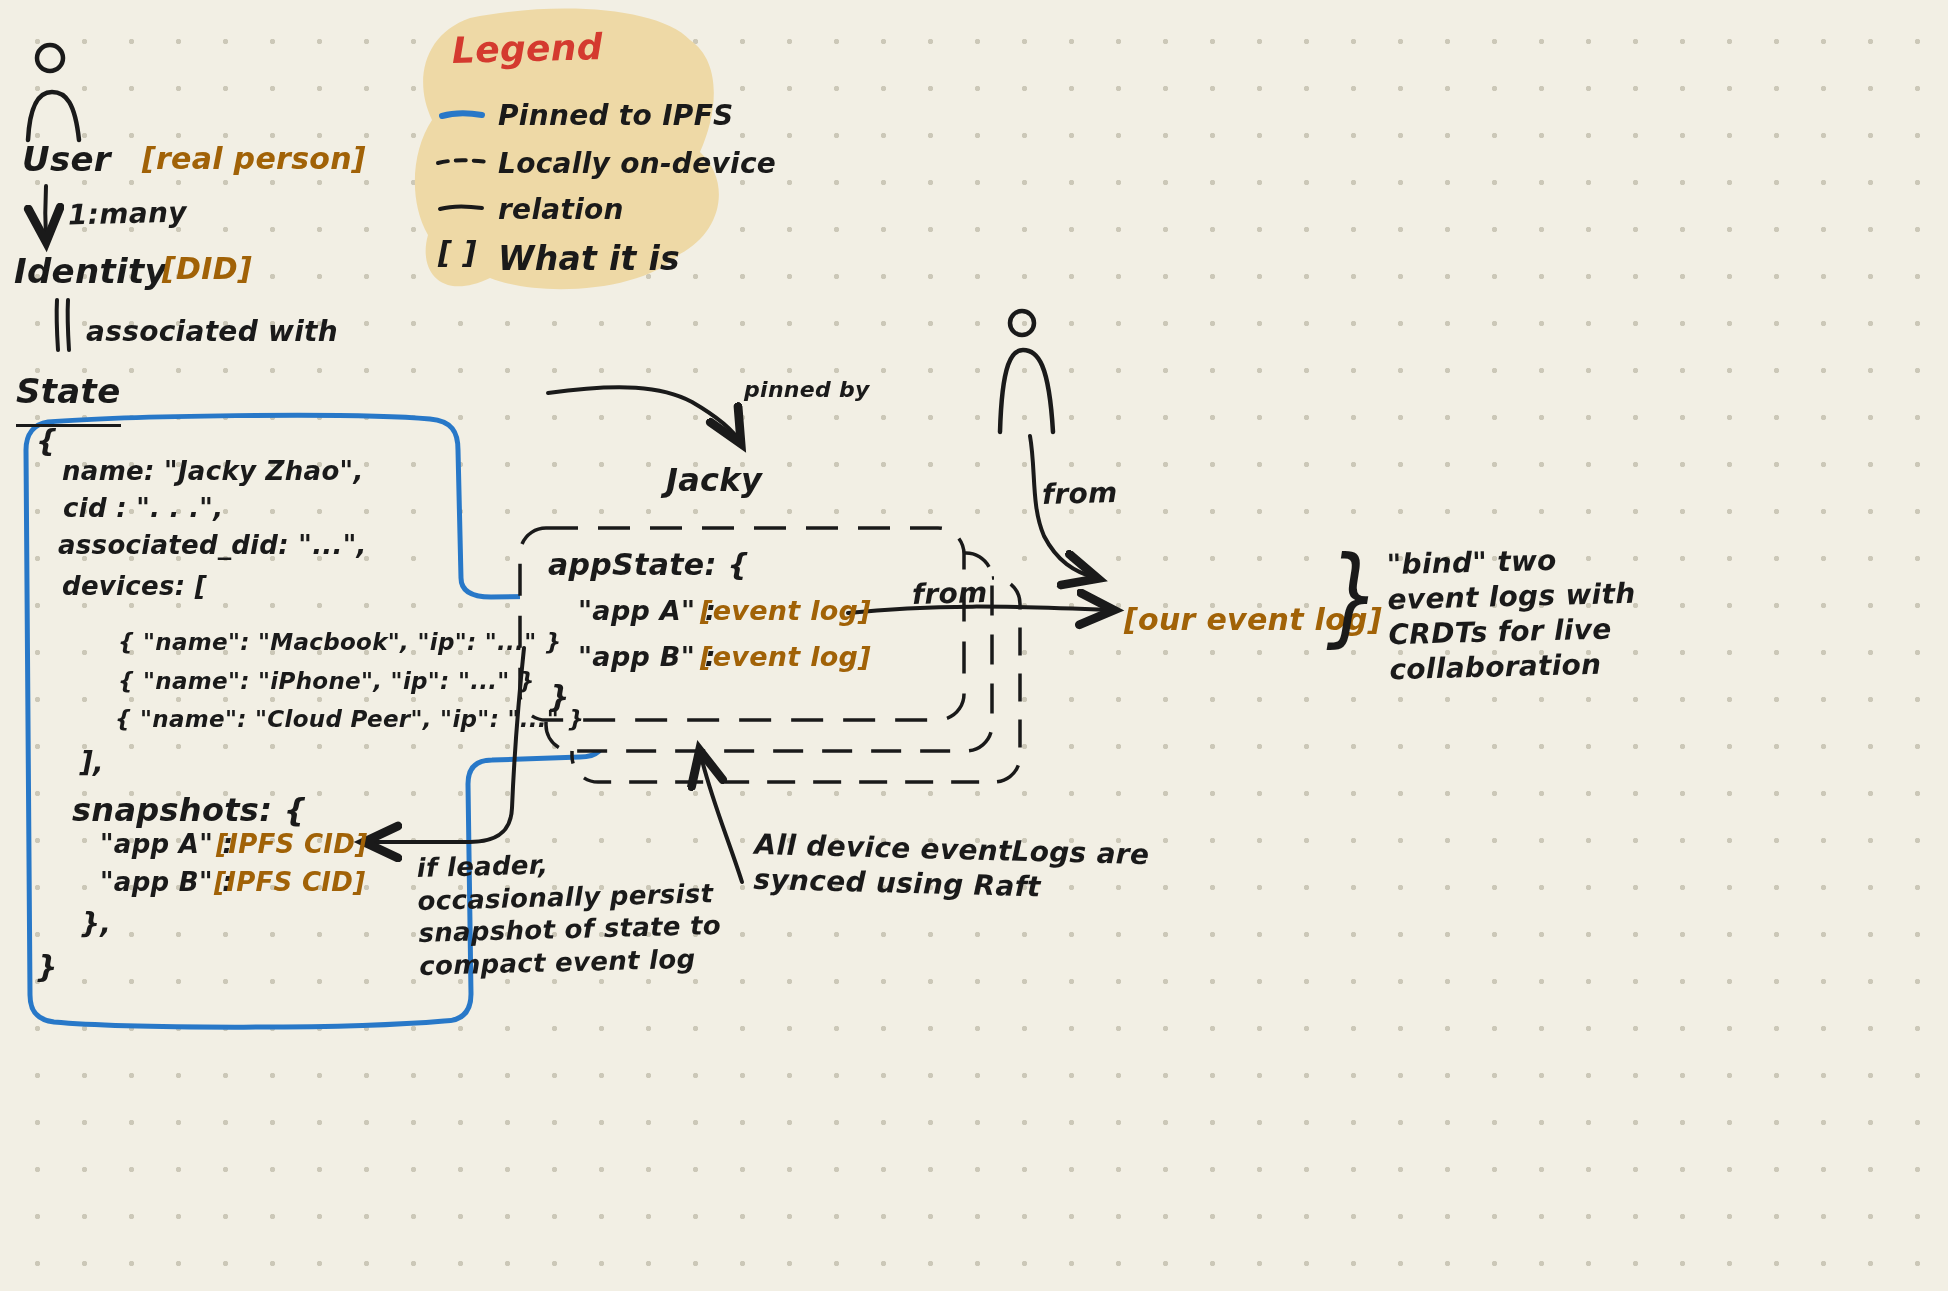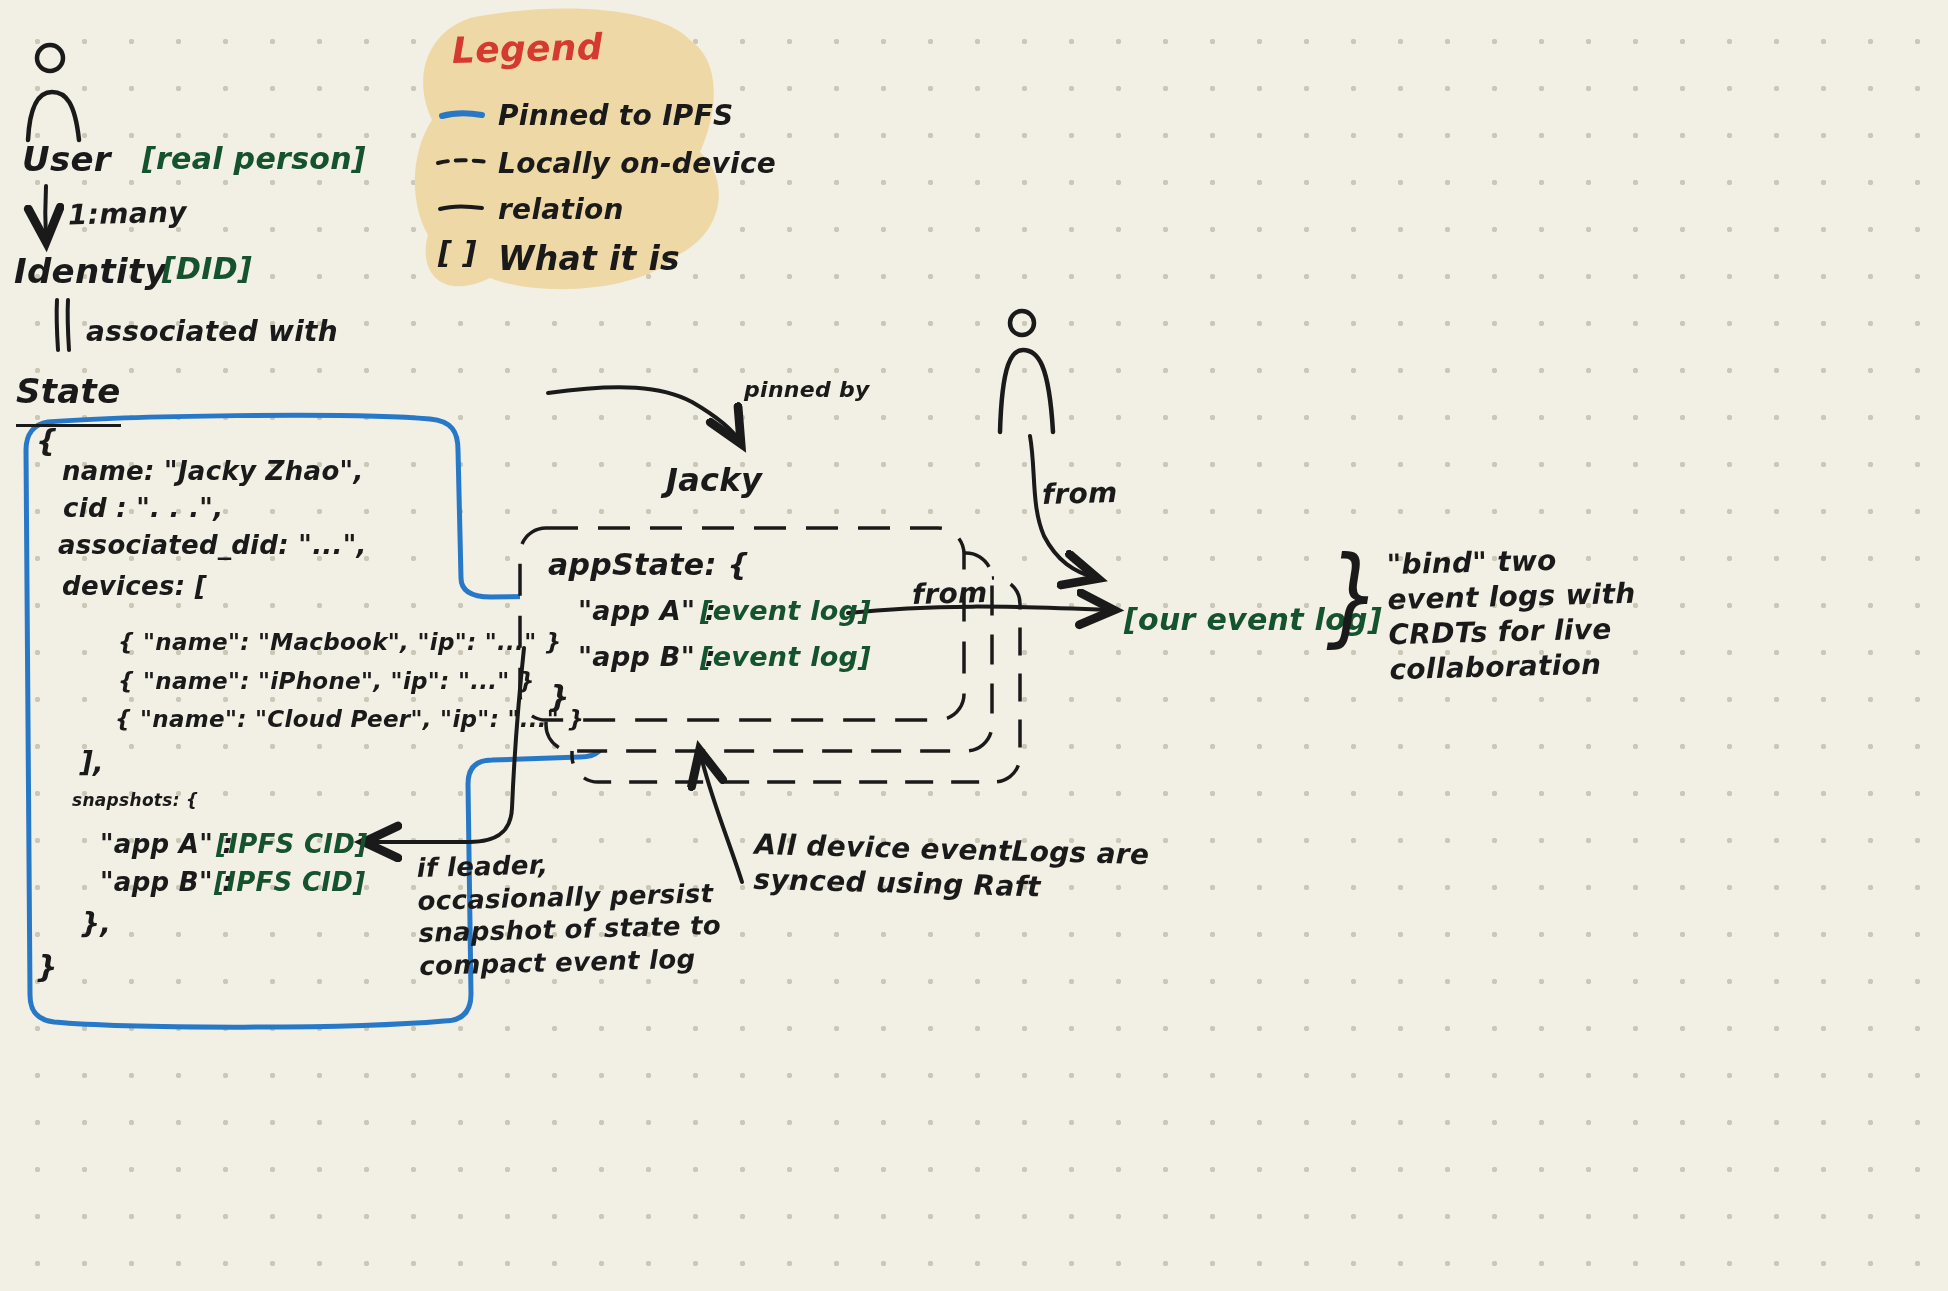--- a/index.html
+++ b/index.html
@@ -11,21 +11,21 @@
     background-position:14px 18px;
     font-family:"DejaVu Sans",sans-serif;
   }
   .canvas{position:relative;width:1948px;height:1291px;}
   .strokes{position:absolute;left:0;top:0;z-index:1;}
   .t{
     position:absolute;z-index:2;white-space:pre-line;
     color:#1a1a1a;font-style:italic;font-weight:600;
     letter-spacing:.3px;line-height:1.25;
   }
-  .blue{color:#14532d;}
+  .blue{color:#a16207;}
   .red{color:#d43a2f;}
   .ul{border-bottom:3px solid #1a1a1a;padding-bottom:11px;}
   .r-1{transform:rotate(-1.5deg);}
   .r1{transform:rotate(1.5deg);}
   .bigbrace{font-weight:400;transform:scaleY(1.25);}
 </style>
 </head>
 <body>
 
 <div class="canvas">
@@ -109,21 +109,21 @@
 
   <div class="t" style="left:36px;top:422px;font-size:30px;">{</div>
   <div class="t" style="left:62px;top:455px;font-size:26px;">name: "Jacky Zhao",</div>
   <div class="t" style="left:63px;top:492px;font-size:26px;">cid : ". . .",</div>
   <div class="t" style="left:58px;top:529px;font-size:26px;">associated_did: "...",</div>
   <div class="t" style="left:62px;top:570px;font-size:26px;">devices: [</div>
   <div class="t" style="left:118px;top:628px;font-size:23px;">{ "name": "Macbook", "ip": "..." }</div>
   <div class="t" style="left:118px;top:667px;font-size:23px;">{ "name": "iPhone", "ip": "..." }</div>
   <div class="t" style="left:115px;top:705px;font-size:23px;">{ "name": "Cloud Peer", "ip": "..." }</div>
   <div class="t" style="left:80px;top:745px;font-size:28px;">],</div>
-  <div class="t" style="left:72px;top:790px;font-size:17px;">snapshots: {</div>
+  <div class="t" style="left:72px;top:790px;font-size:32px;">snapshots: {</div>
   <div class="t" style="left:100px;top:828px;font-size:26px;">"app A" :</div>
   <div class="t blue" style="left:216px;top:828px;font-size:26px;">[IPFS CID]</div>
   <div class="t" style="left:100px;top:866px;font-size:26px;">"app B" :</div>
   <div class="t blue" style="left:214px;top:866px;font-size:26px;">[IPFS CID]</div>
   <div class="t" style="left:80px;top:906px;font-size:28px;">},</div>
   <div class="t" style="left:36px;top:948px;font-size:30px;">}</div>
 
   <div class="t" style="left:548px;top:546px;font-size:30px;">appState: {</div>
   <div class="t" style="left:578px;top:594px;font-size:27px;">"app A" :</div>
   <div class="t blue" style="left:700px;top:594px;font-size:27px;">[event log]</div>

